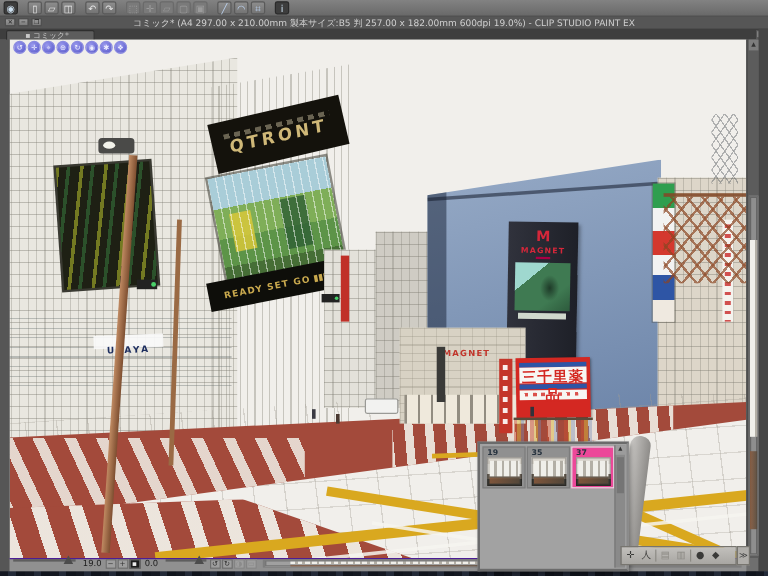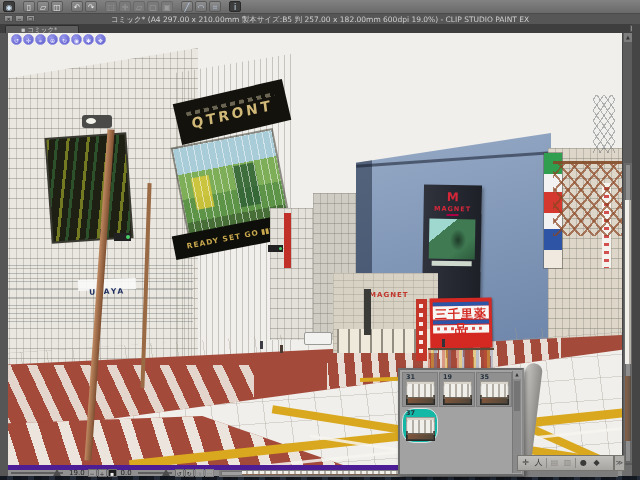--- a/index.html
+++ b/index.html
@@ -37,43 +37,43 @@
                           repeating-linear-gradient(90deg,rgba(60,75,100,.3) 0 1px,transparent 1px 12px);}
   .grid-w{background-image:repeating-linear-gradient(180deg,rgba(120,118,108,.4) 0 1px,transparent 1px 10px),
                           repeating-linear-gradient(90deg,rgba(120,118,108,.3) 0 1px,transparent 1px 7px);}
   .oc{width:11px;height:11px;border-radius:50%;background:radial-gradient(circle at 35% 30%,#9a9aee,#5555c8);
       border:1px solid #8a8ae0;color:#eef;font-size:6px;line-height:11px;text-align:center;box-sizing:border-box;}
   
   .mat-panel{left:398px;top:368px;width:126px;height:108px;background:#a2a2a2;border:2px solid #6b6b6b;
              border-right-color:#8a8a8a;box-sizing:border-box;z-index:10;box-shadow:2px 2px 4px rgba(0,0,0,.4);}
   .mat-grid{left:2px;top:2px;width:112px;display:flex;flex-wrap:wrap;gap:1px;}
   .mat-cell{width:36px;height:35px;background:#909090;border:1px solid #7c7c7c;box-sizing:border-box;position:relative;}
-  .mat-cell.sel{background:#14b8a6;border-color:#e2e2e2;border-radius:12px;}
+  .mat-cell.sel{background:#ec4899;border-color:#e2e2e2;}
   .mat-num{position:absolute;left:3px;top:0px;font-size:6.5px;color:#26323e;font-weight:bold;}
   .thumb{position:absolute;left:3px;top:8px;width:29px;height:24px;
          background:linear-gradient(180deg,#d8d4cc 0 22%,#e7e5df 22% 58%,#6b6257 58% 76%,#3c3a34 76%);
          box-shadow:inset 0 0 0 1px rgba(0,0,0,.28);}
   .thumb::before{content:"";position:absolute;left:8%;top:12%;width:84%;height:55%;
          background:repeating-linear-gradient(90deg,#f0efea 0 4px,#b3afa6 4px 6px);}
   .thumb::after{content:"";position:absolute;left:8%;bottom:7%;width:84%;height:22%;
          background:linear-gradient(90deg,#8a5a3c,#57493a);opacity:.85;}
   .mat-scroll{right:1px;top:1px;width:8px;height:102px;background:#8a8a8a;border-left:1px solid #777;}
   .mat-scroll .btn{left:0;top:0;width:8px;height:8px;background:#9c9c9c;font-size:4.5px;color:#333;text-align:center;line-height:8px;}
   .mat-scroll .thumb2{left:1px;top:10px;width:6px;height:30px;background:#757575;}
   
   .launcher{left:517px;top:455px;width:97px;height:16px;background:linear-gradient(#c2c0bc,#a8a6a2);
             border:1px solid #77756f;box-sizing:border-box;z-index:11;display:flex;align-items:center;gap:2px;padding:0 2px;}
   .lic{width:11px;height:12px;font-size:8px;line-height:12px;text-align:center;color:#3a3a38;}
   .lic.dis{color:#8c8a84;}
   .lsep{width:1px;height:10px;background:#8c8a84;}
   .launcher-grip{left:614px;top:455px;width:11px;height:16px;background:#b0aeaa;border:1px solid #77756f;
                  box-sizing:border-box;z-index:11;font-size:7px;color:#444;text-align:center;line-height:14px;}
   
-  .navbar{left:8px;top:465px;width:614px;height:11px;background:#909090;border-top:5px solid #4c1d95;
-          box-sizing:border-box;z-index:5;display:flex;align-items:center;font-size:7px;color:#222;}
+  .navbar{left:8px;top:465px;width:614px;height:11px;background:#909090;border-top:1px solid #4c1d95;
+          box-sizing:border-box;z-index:5;display:flex;align-items:flex-start;font-size:7px;color:#222;}
   .nav-sld{width:52px;height:2px;background:#5e5e5e;margin:0 3px;position:relative;}
   .nav-sld .knob{position:absolute;right:2px;top:-3px;width:0;height:0;border-left:4px solid transparent;
                  border-right:4px solid transparent;border-bottom:7px solid #4c4c4c;}
   .nav-val{padding:0 3px;font-size:7px;color:#1d1d1d;}
   .nbtn{width:9px;height:8px;font-size:6px;line-height:8px;text-align:center;color:#333;
         background:#9e9e9e;border:1px solid #6d6d6d;box-sizing:border-box;margin-right:1px;}
   .nbtn.fit{background:#1d1d1d;color:#eee;}
   .nbtn.dis{color:#8b8b8b;border-color:#848484;}
   .hscroll{flex:1;height:7px;background:#7d7d7d;margin:0 4px;position:relative;}
   .hscroll .thumb{position:absolute;left:2px;top:1px;width:68%;height:5px;background:#a0a0a0;}
@@ -275,24 +275,20 @@
     <div class="oc">↻</div>
     <div class="oc">◉</div>
     <div class="oc">✱</div>
     <div class="oc">❖</div>
   </div>
 </div>
 
 <div class="abs mat-panel">
   <div class="abs mat-grid">
     <div class="mat-cell">
-      <span class="mat-num">31</span>
-      <div class="thumb"></div>
-    </div>
-    <div class="mat-cell">
       <span class="mat-num">19</span>
       <div class="thumb"></div>
     </div>
     <div class="mat-cell">
       <span class="mat-num">35</span>
       <div class="thumb"></div>
     </div>
     <div class="mat-cell sel">
       <span class="mat-num">37</span>
       <div class="thumb"></div>

